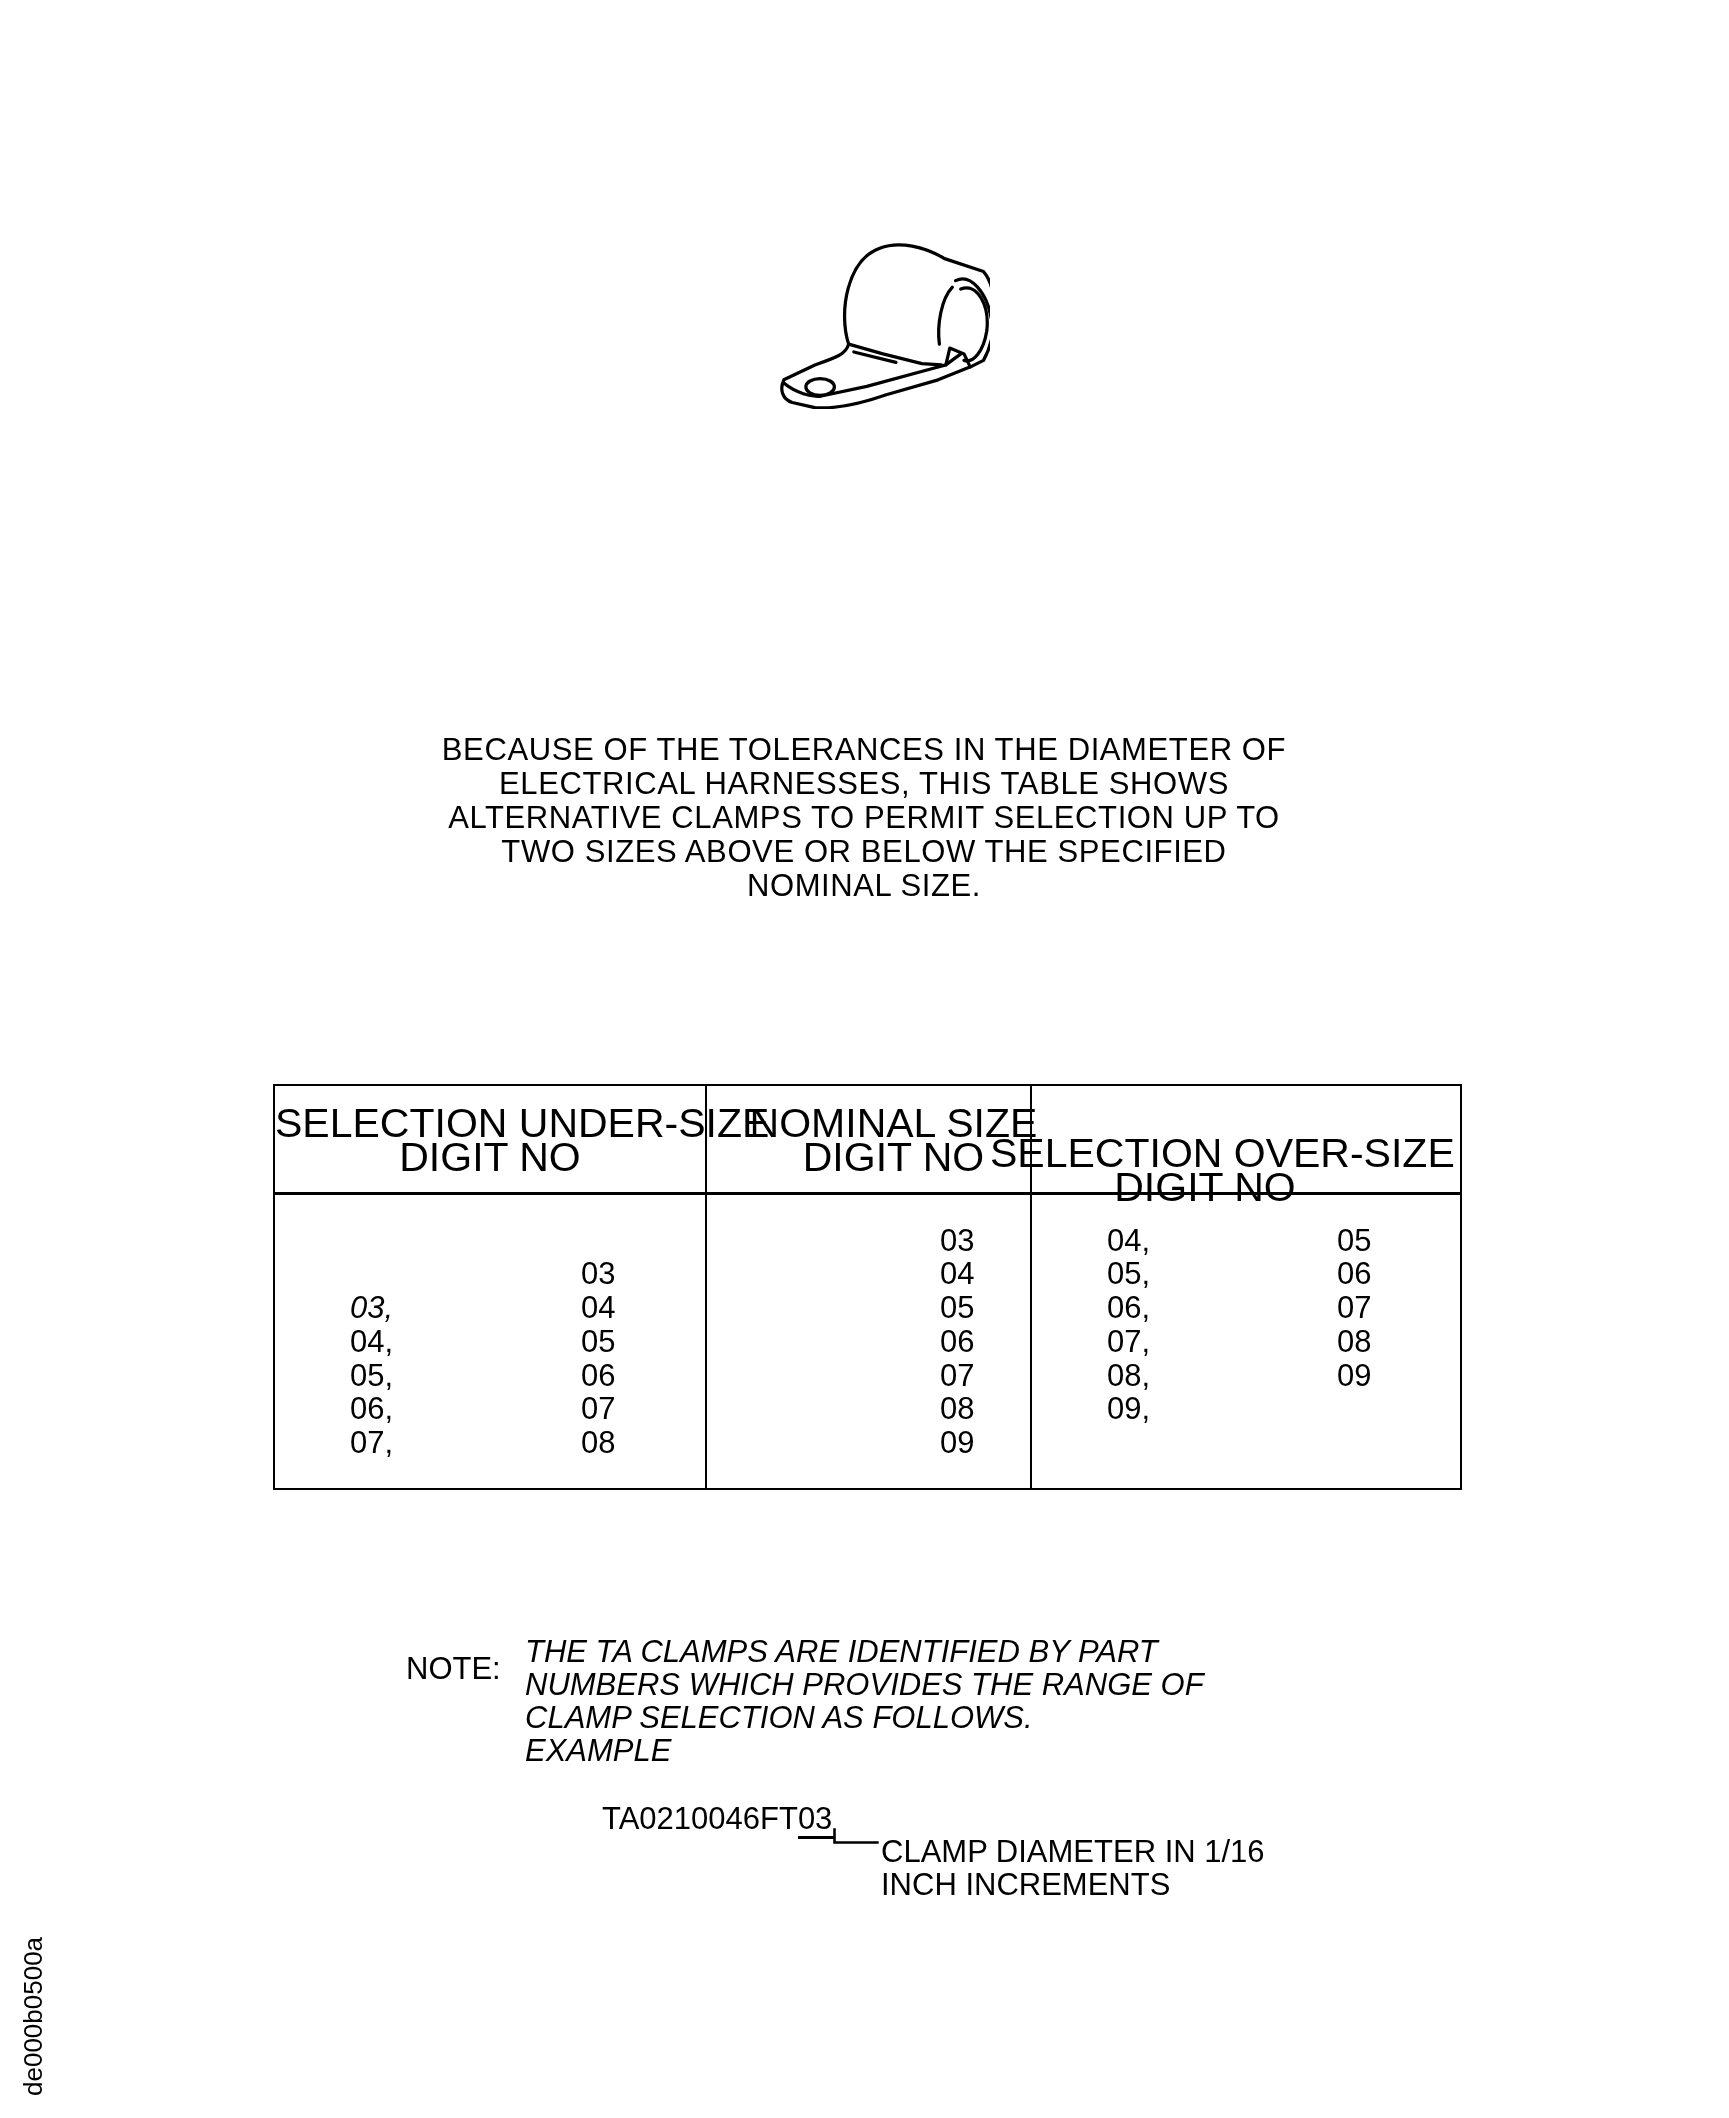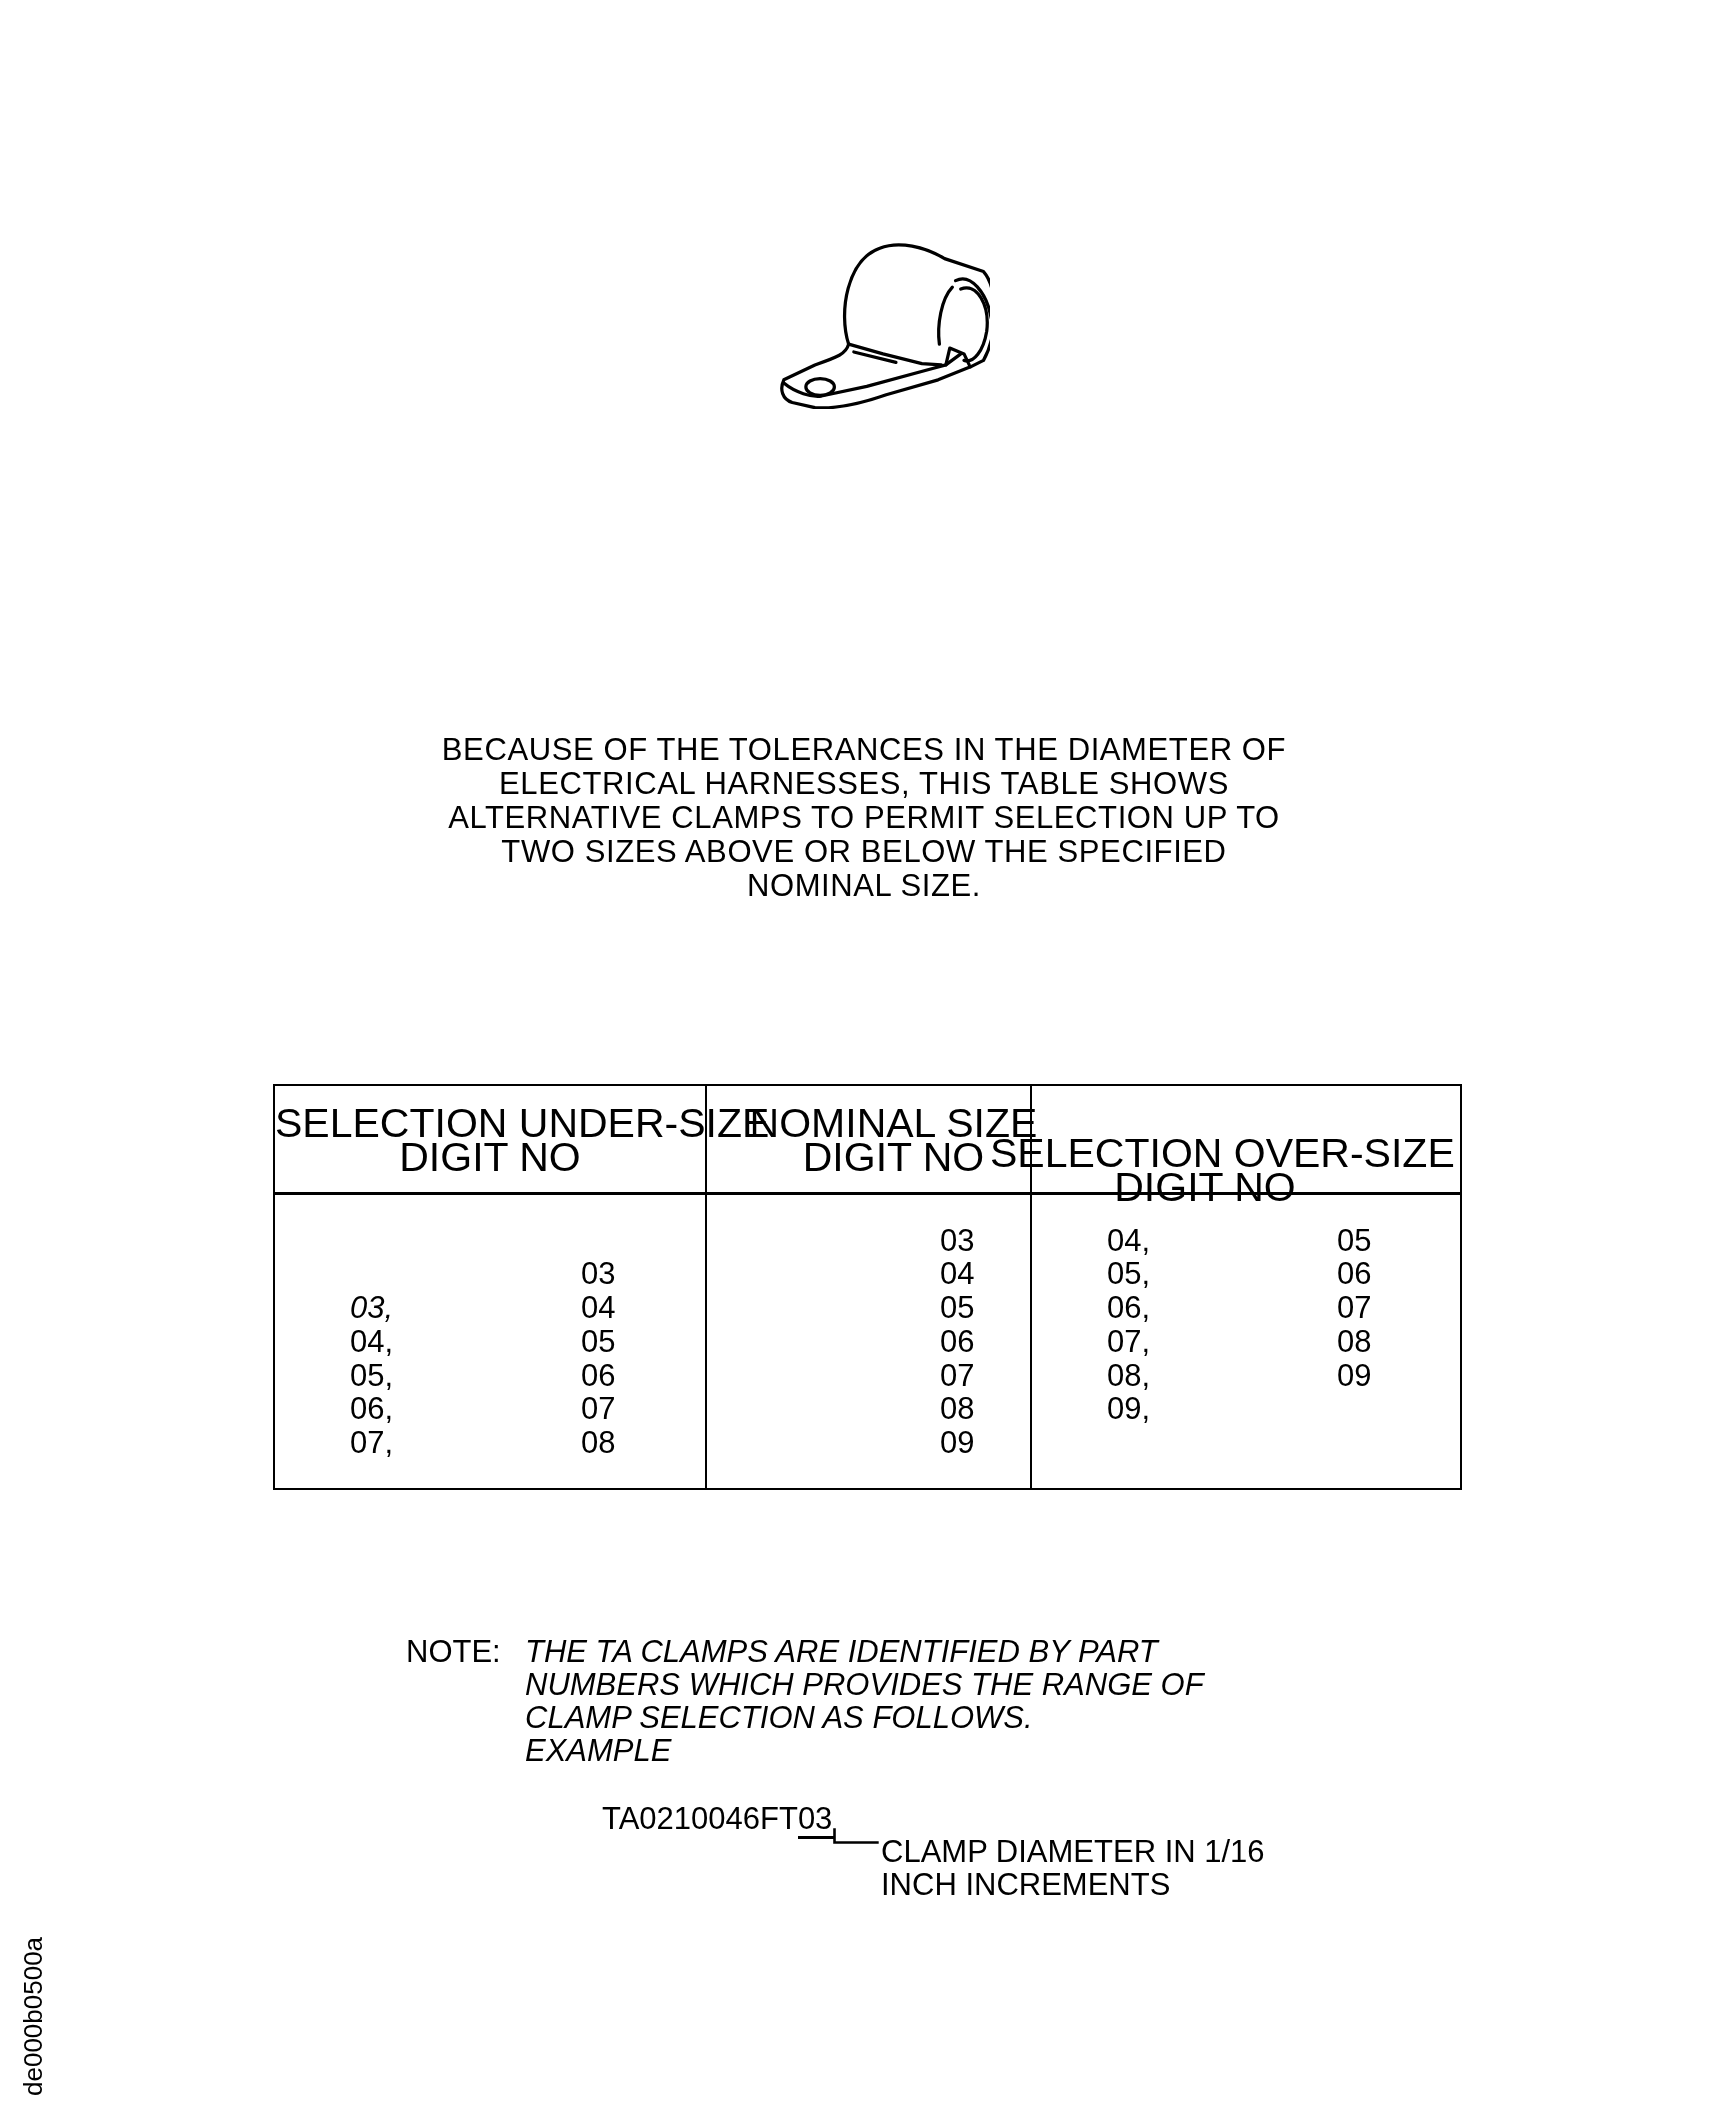--- a/index.html
+++ b/index.html
@@ -24,21 +24,21 @@
   .header-rule { position: absolute; left: 0; right: 0; top: 106px; height: 2.6px; background: #000; }
   .hcell {
     position: absolute; top: 19.5px; text-align: center; font-size: 41px; line-height: 34px;
     white-space: nowrap;
   }
   .num {
     position: absolute; font-size: 31px; line-height: 34px; white-space: nowrap;
   }
 
   .note { position: absolute; left: 406px; top: 1635px; font-size: 31px; line-height: 33px; white-space: nowrap; }
-  .note-label { position: absolute; left: 0; top: 0; }
+  .note-label { position: absolute; left: 0; top: 17px; }
   .note-body { position: absolute; left: 119px; top: 0; }
   .note-body div { white-space: nowrap; font-style: italic; }
   .example-part { position: absolute; left: 196px; top: 167px; }
   .example-part .suffix { position: relative; }
   .example-part .suffix::after {
     content: ""; position: absolute; left: 0; right: -2.6px; bottom: -2.6px; height: 2.6px; background: #000;
   }
   .callout-line { position: absolute; left: 409px; top: 188px; width: 65px; height: 39px; }
   .callout-text { position: absolute; left: 475px; top: 200px; }
   .callout-text div { white-space: nowrap; }

